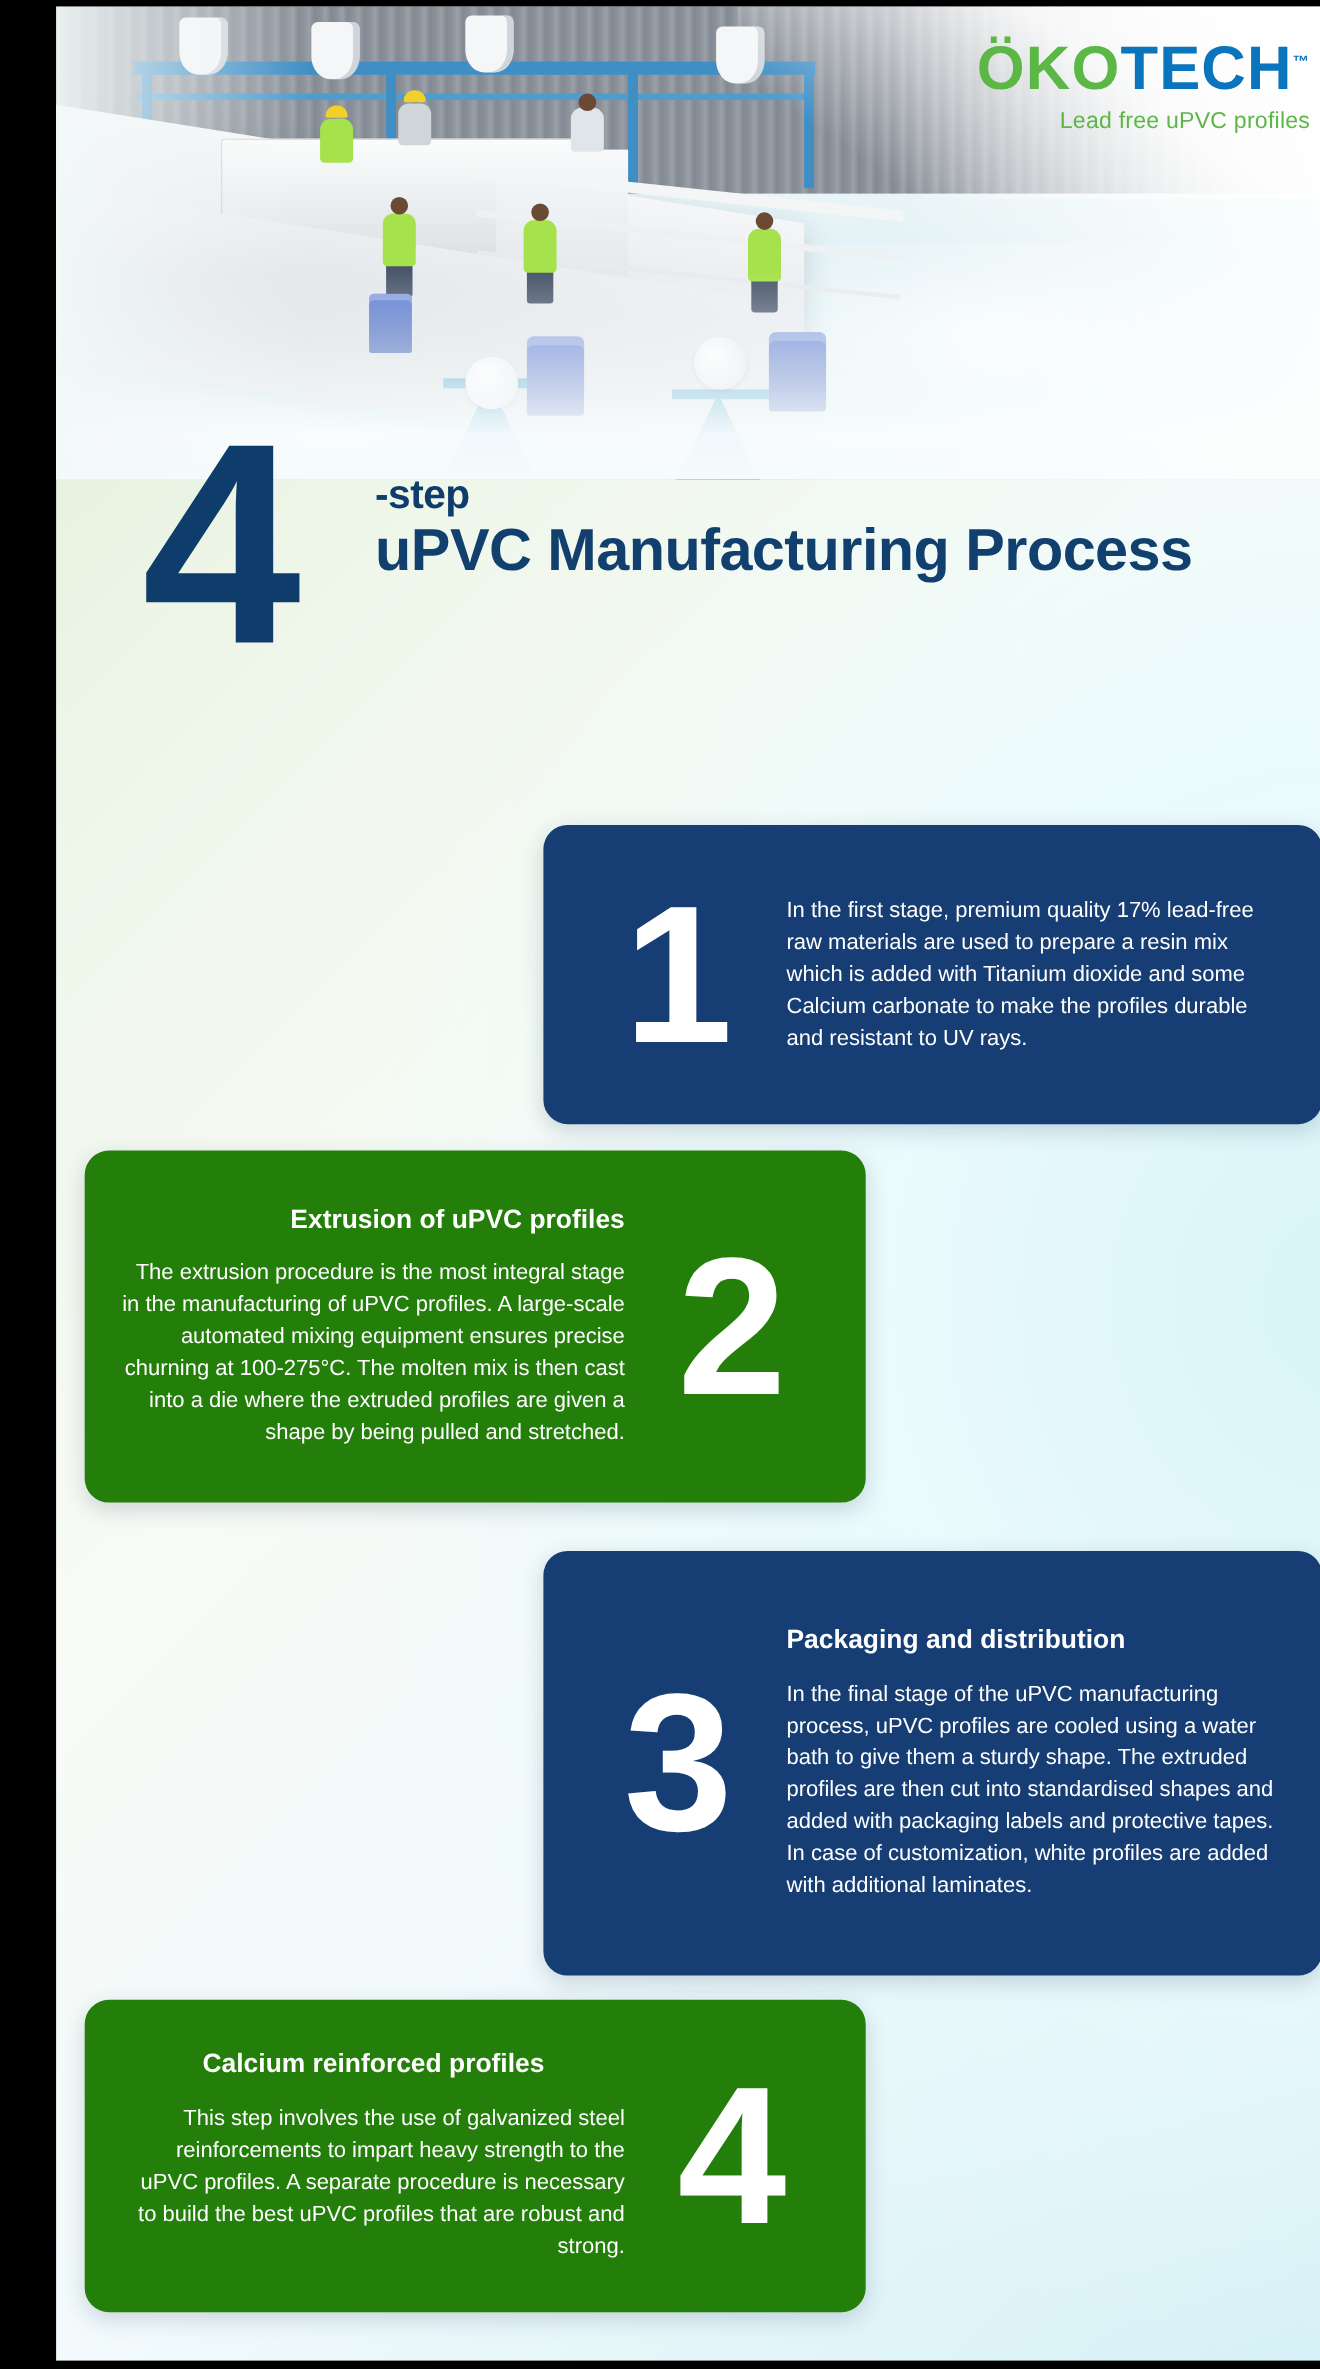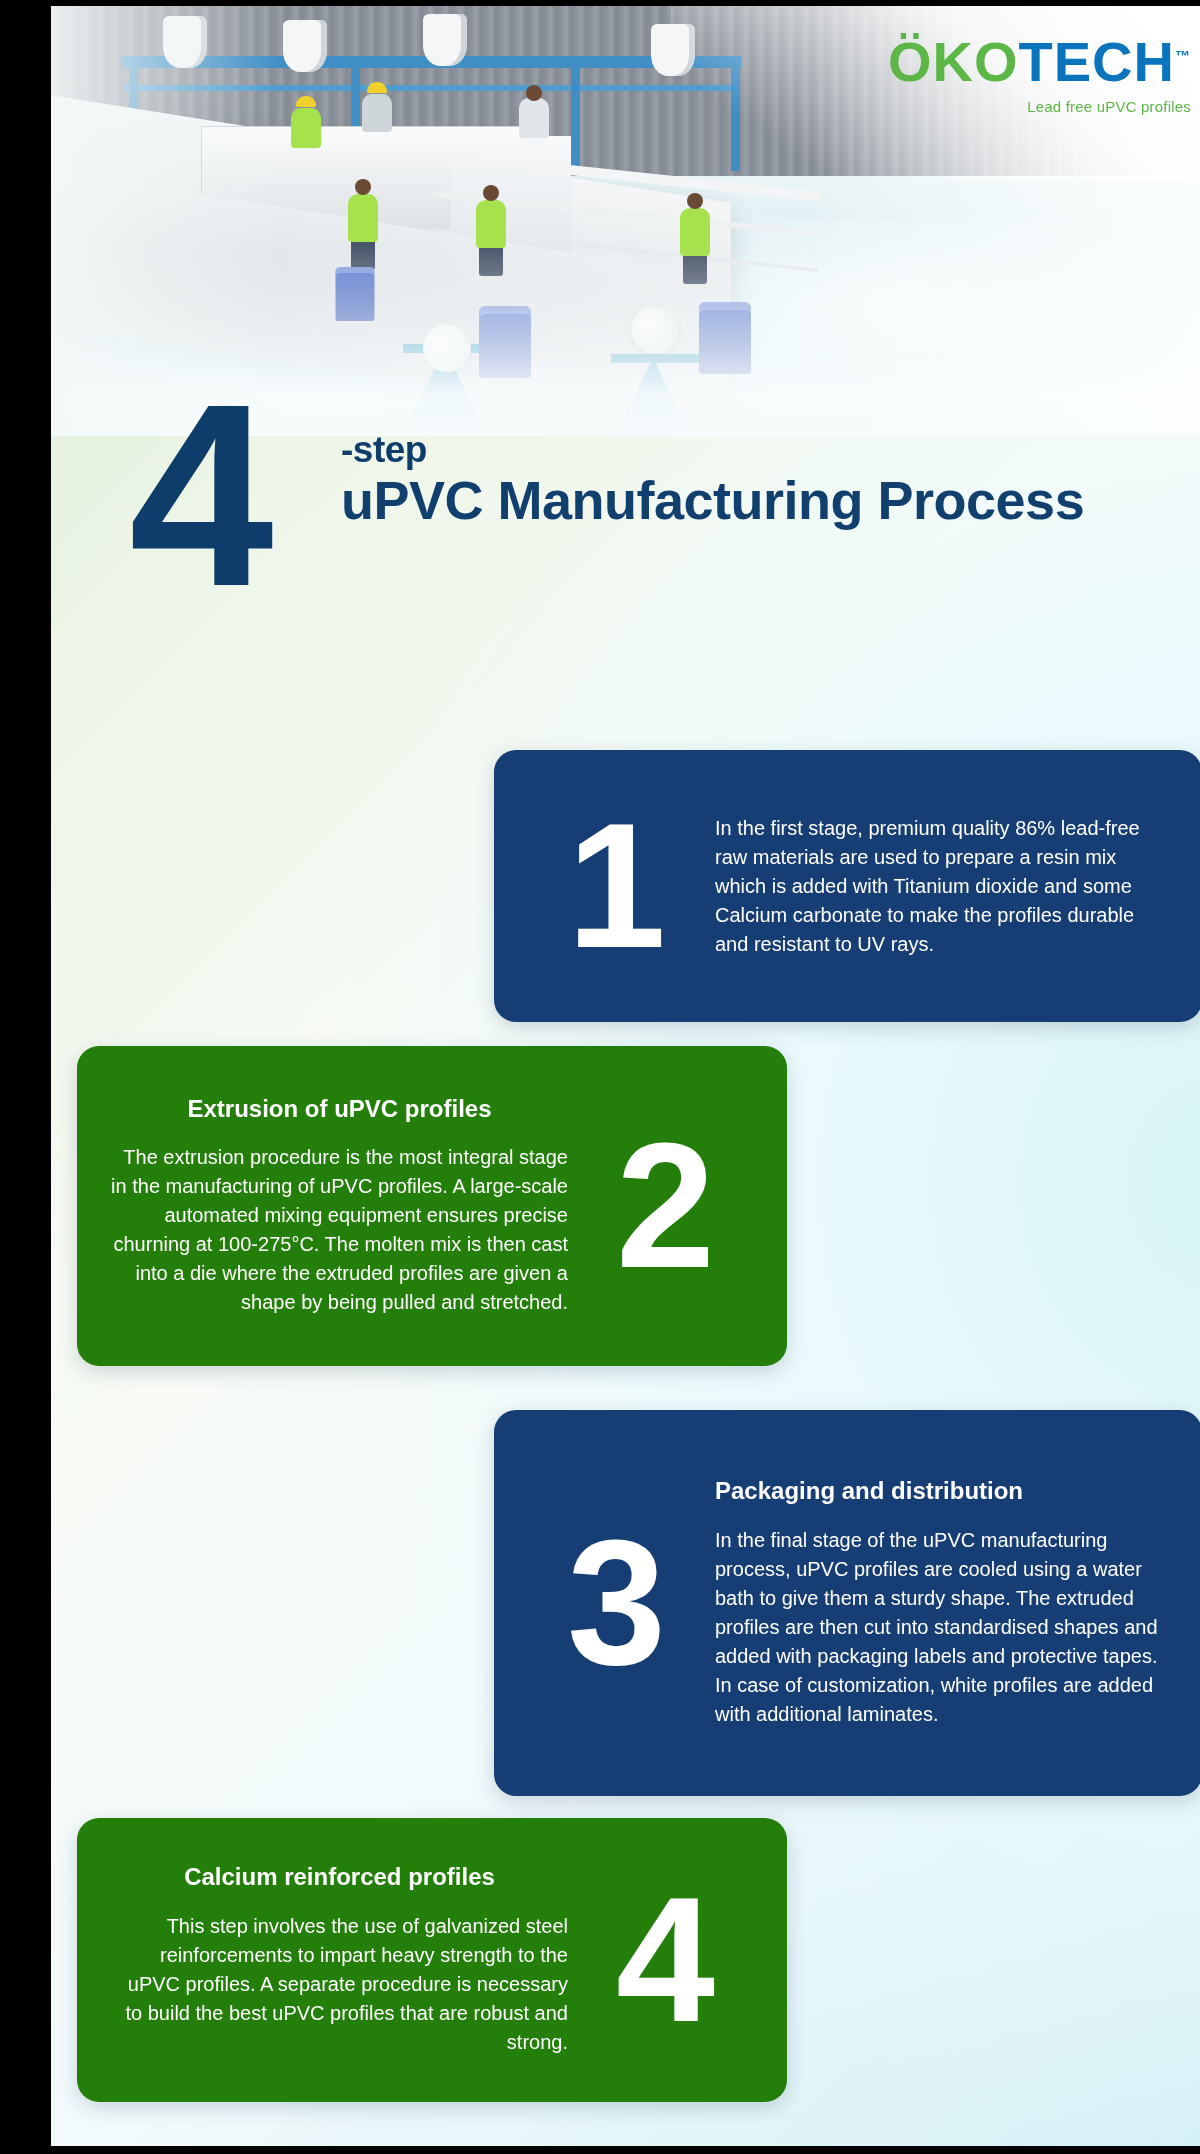--- a/index.html
+++ b/index.html
@@ -155,21 +155,21 @@
   #logo .wordmark {
     font-size: 56px; font-weight: 700; letter-spacing: 1px;
     white-space: nowrap;
   }
   #logo .oko { color: #5cb747; }
   #logo .tech { color: #0a74bd; }
   #logo .tm {
     font-size: 15px; vertical-align: super; color: #0a74bd; font-weight: 700;
   }
   #logo .tagline {
-    margin-top: 9px; font-size: 15px; color: #5cb747; letter-spacing: .2px;
+    margin-top: 9px; font-size: 21px; color: #5cb747; letter-spacing: .2px;
   }
 
   
   #headline {
     position: absolute; left: 78px; top: 388px;
     color: #0f3d6b;
   }
   #headline .big4 {
     position: absolute; left: 0; top: 0;
     font-size: 260px; font-weight: 700; line-height: .78;
@@ -219,21 +219,21 @@
 
   
   #card-1 { left: 443px; top: 744px; width: 708px; height: 272px; padding: 26px 30px; }
   #card-1 .num  { width: 185px; }
   #card-1 .body { text-align: left; padding-left: 6px; }
 
   
   #card-2 { left: 26px; top: 1040px; width: 710px; height: 320px; padding: 26px 34px; }
   #card-2 .num  { width: 175px; order: 2; }
   #card-2 .body { text-align: right; order: 1; padding-right: 10px; }
-  #card-2 .title { text-align: center; }
+  #card-2 .title { text-align: right; }
 
   
   #card-3 { left: 443px; top: 1404px; width: 708px; height: 386px; padding: 26px 30px; }
   #card-3 .num  { width: 185px; }
   #card-3 .body { text-align: left; padding-left: 6px; }
 
   
   #card-4 { left: 26px; top: 1812px; width: 710px; height: 284px; padding: 26px 34px; }
   #card-4 .num  { width: 175px; order: 2; }
   #card-4 .body { text-align: right; order: 1; padding-right: 10px; }
@@ -313,21 +313,21 @@
       <div class="big4">4</div>
       <div class="lines">
         <div class="l1">-step</div>
         <div class="l2">uPVC Manufacturing Process</div>
       </div>
     </div>
 
     <div class="card blue" id="card-1">
       <div class="num">1</div>
       <div class="body">
-        <div class="desc">In the first stage, premium quality 86% lead-free raw materials are used to prepare a resin mix which is added with Titanium dioxide and some Calcium carbonate to make the profiles durable and resistant to UV rays.</div>
+        <div class="desc">In the first stage, premium quality 17% lead-free raw materials are used to prepare a resin mix which is added with Titanium dioxide and some Calcium carbonate to make the profiles durable and resistant to UV rays.</div>
       </div>
     </div>
 
     <div class="card green" id="card-2">
       <div class="num">2</div>
       <div class="body">
         <div class="title">Extrusion of uPVC profiles</div>
         <div class="desc">The extrusion procedure is the most integral stage in the manufacturing of uPVC profiles. A large-scale automated mixing equipment ensures precise churning at 100-275°C. The molten mix is then cast into a die where the extruded profiles are given a shape by being pulled and stretched.</div>
       </div>
     </div>

